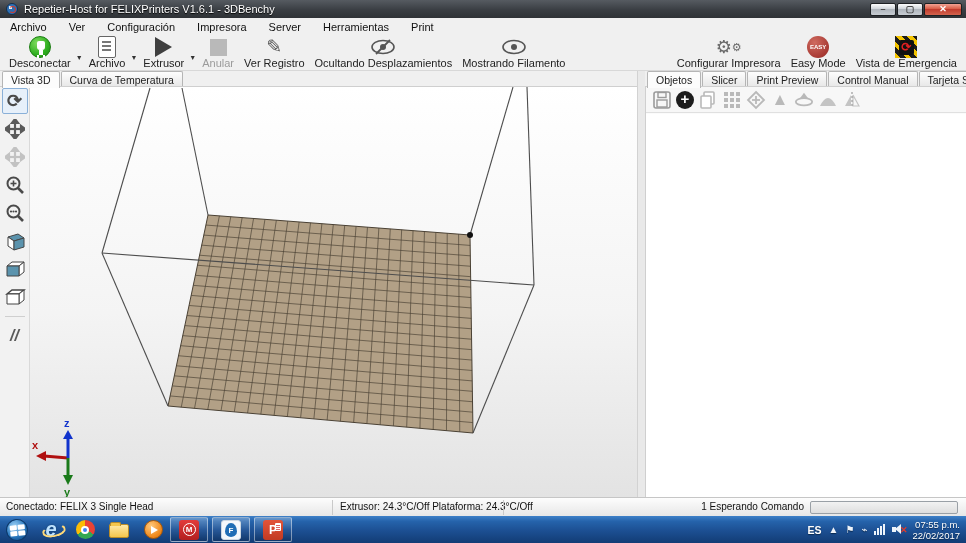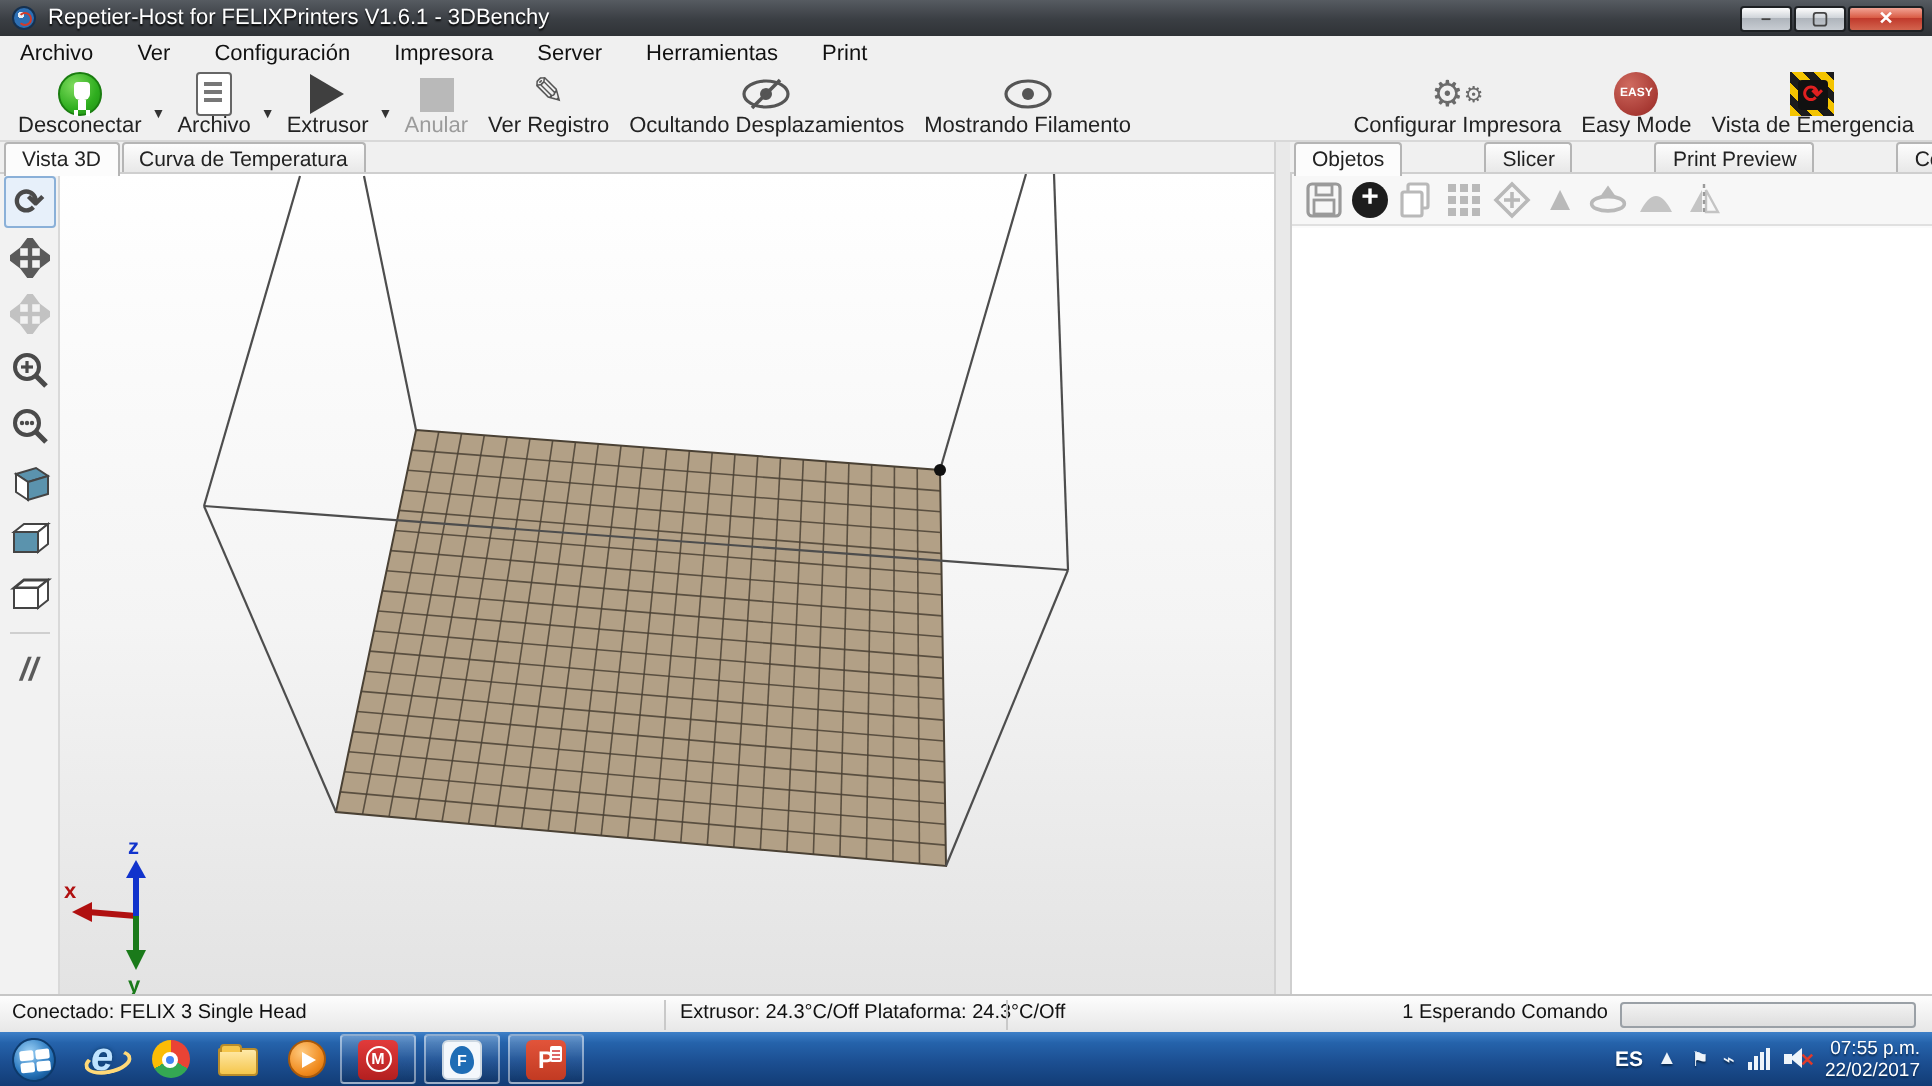--- a/index.html
+++ b/index.html
@@ -57,21 +57,21 @@
     background:repeating-linear-gradient(45deg,#f4c400 0 4px,#1c1c1c 4px 8px);
     display:flex; align-items:center; justify-content:center; }
   .emerg .inner { width:15px; height:15px; background:#111; color:#e02020; font-size:12px; font-weight:bold;
     display:flex; align-items:center; justify-content:center; border-radius:2px; }
   .ask-icon svg { display:block; }
 
   
   #left-tabs { left:0; top:71px; width:637px; height:16px; background:#f0f0f0; border-bottom:1px solid #cfcfcf;
     display:flex; font-size:10.5px; color:#222; padding-left:2px; }
   #right-tabs { left:645px; top:71px; width:321px; height:16px; background:#f0f0f0; border-bottom:1px solid #cfcfcf;
-    display:flex; font-size:10.5px; color:#222; padding-left:2px;gap:40px; }
+    display:flex; font-size:10.5px; color:#222; padding-left:2px; }
   .tab { border:1px solid #b5b5b5; border-bottom:none; background:linear-gradient(#fdfdfd,#e8e8e8);
     padding:1px 8px 0 8px; margin-right:1px; border-radius:2px 2px 0 0; line-height:14px; white-space:nowrap; }
   .tab.active { background:#fcfcfc; position:relative; z-index:2; height:17px; }
 
   
   #rail { left:0; top:87px; width:30px; height:410px; background:#f2f2f2; border-right:1px solid #d9d9d9; }
   .rail-btn { width:26px; height:26px; margin:1px auto 2px auto; display:flex; align-items:center; justify-content:center; }
   .rail-btn.selected { border:1px solid #8ab0d8; background:#e7f0fa; border-radius:2px; }
   .rail-sep { width:20px; height:1px; background:#cfcfcf; margin:6px auto; }
 

